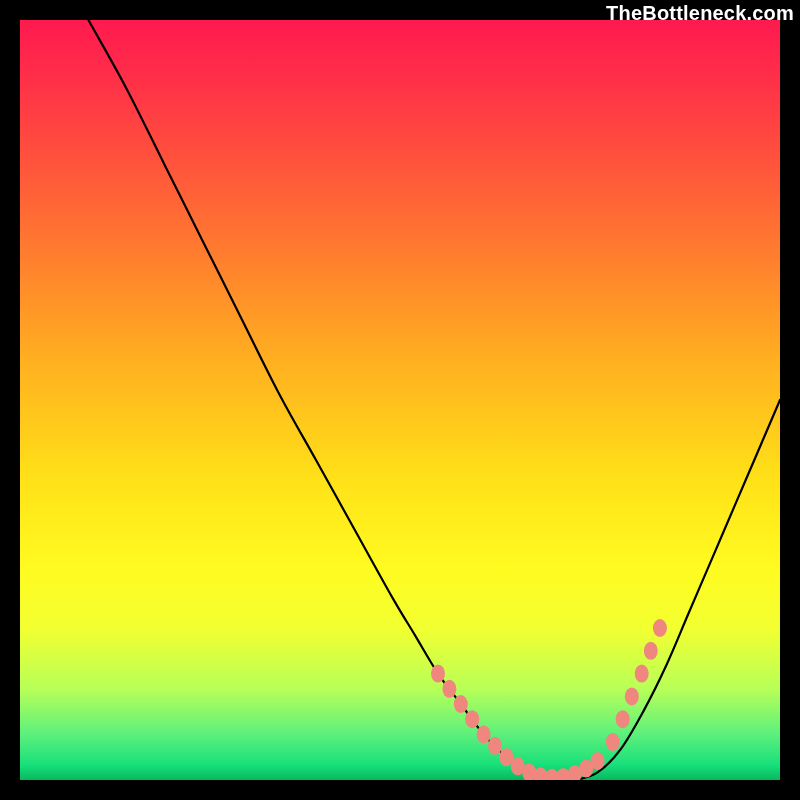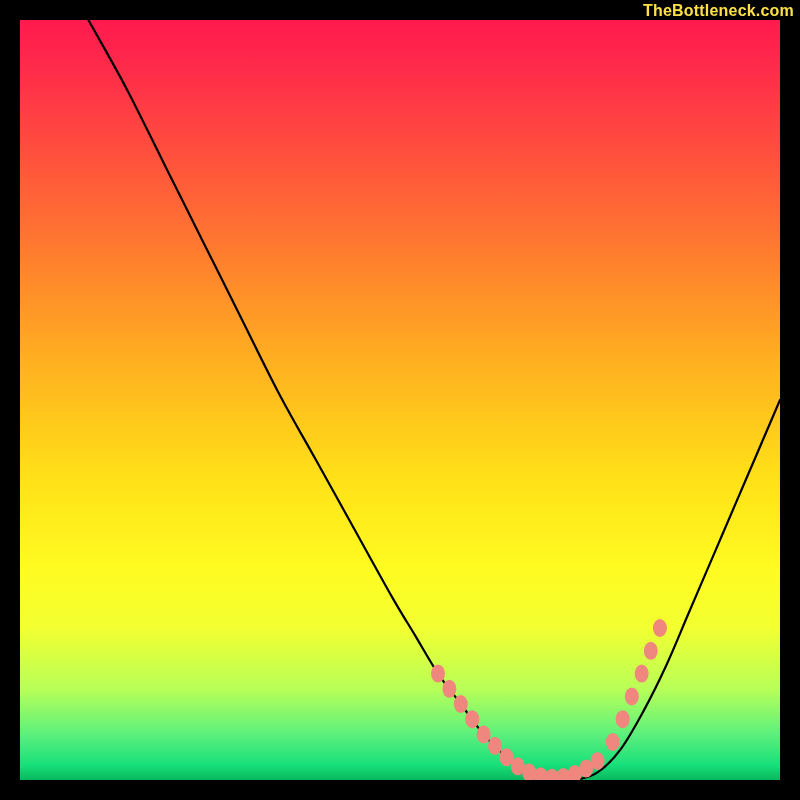--- a/index.html
+++ b/index.html
@@ -35,23 +35,23 @@
       #5cf07c 94%,
       #18e07a 98%,
       #09b85e 100%
     );
   }
   .watermark {
     position: absolute;
     top: 2px;
     right: 6px;
     font-family: Arial, Helvetica, sans-serif;
-    font-size: 16px;
+    font-size: 20px;
     font-weight: 600;
-    color: #fde047;
+    color: #ffffff;
     letter-spacing: 0.2px;
     user-select: none;
     z-index: 5;
   }
   svg.curve {
     position: absolute;
     left: 0;
     top: 0;
     width: 760px;
     height: 760px;

